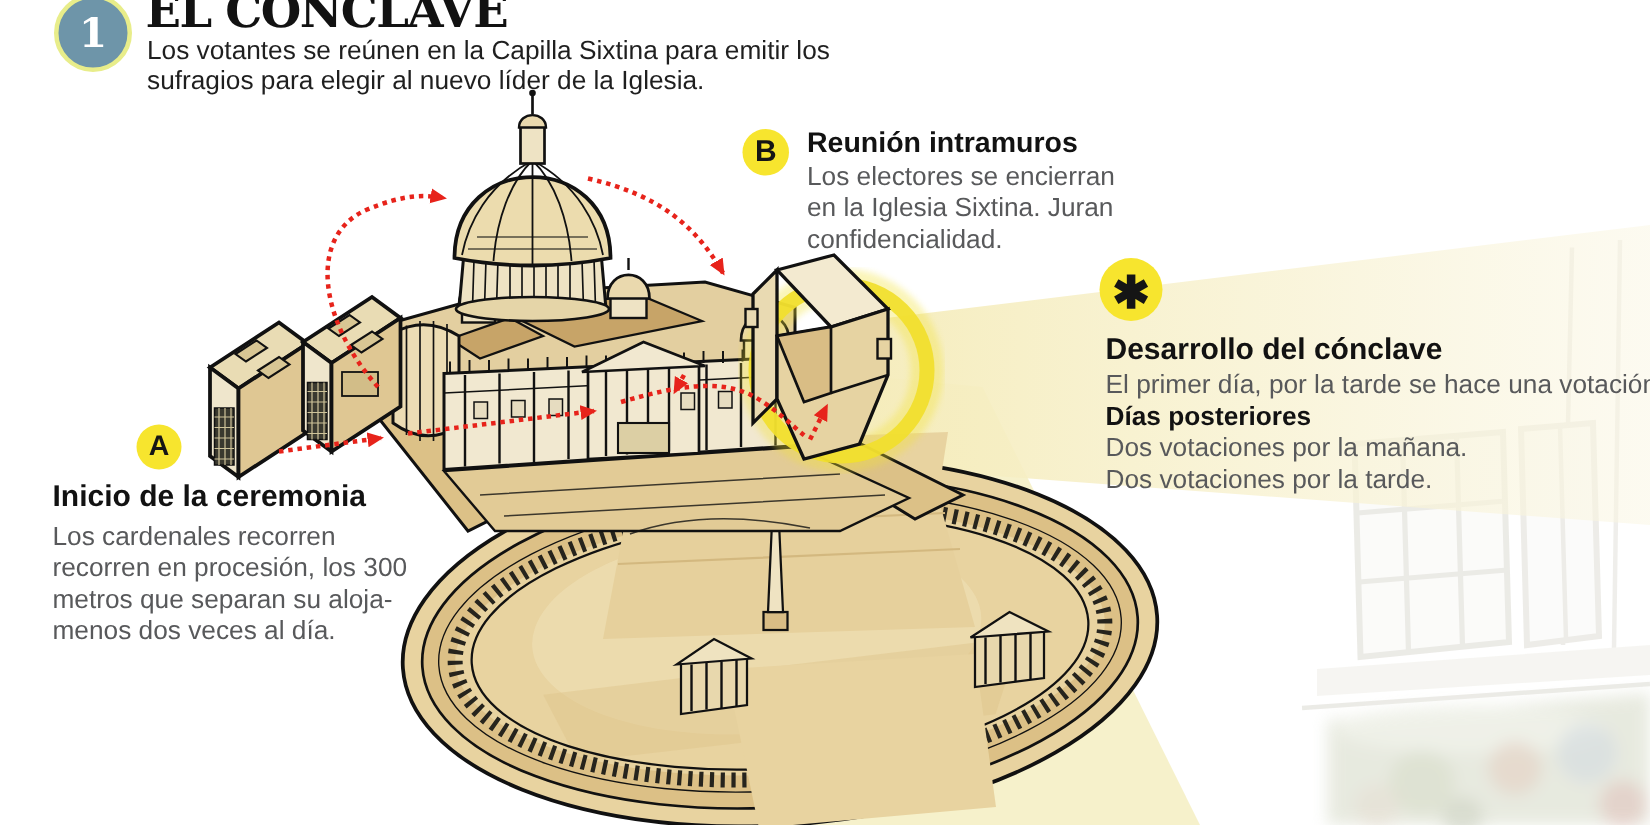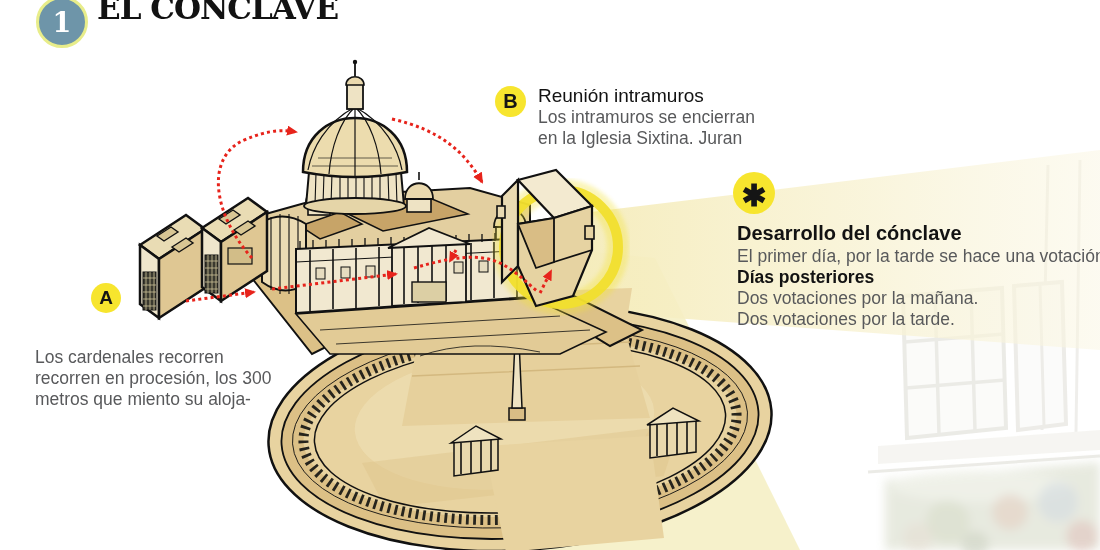--- a/index.html
+++ b/index.html
@@ -8,21 +8,21 @@
   #stage svg{position:absolute;left:0;top:0;}
   .abs{position:absolute;}
   .badge{border-radius:50%;display:flex;align-items:center;justify-content:center;
          font-weight:bold;color:#151515;}
   .badge-yellow{background:#f7e52e;}
   .badge-blue{background:#6e95a9;color:#ffffff;border:3px solid #e8ed8a;
               font-family:"DejaVu Serif",serif;}
   .big-title{font-family:"DejaVu Serif",serif;font-weight:bold;color:#121212;
              font-size:31px;letter-spacing:-1px;white-space:nowrap;}
   .sec-title{font-weight:bold;color:#121212;font-size:20px;white-space:nowrap;text-align:right;}
-  .sec-title-sm{font-weight:normal;color:#121212;font-size:19px;white-space:nowrap;}
+  .sec-title-sm{font-weight:bold;color:#121212;font-size:19px;white-space:nowrap;}
   .body-gray{color:#58595b;font-size:17.5px;line-height:21px;white-space:nowrap;}
   .body-dark{color:#1f1f1f;font-size:17.5px;line-height:20px;white-space:nowrap;}
   .bold-sub{font-weight:bold;color:#121212;font-size:17.5px;line-height:21px;white-space:nowrap;}
 </style>
 </head>
 <body>
 
 <div id="stage">
 
   <svg width="1100" height="550" viewBox="0 0 1100 550">
@@ -216,43 +216,50 @@
       <path d="M414,268 C452,257 478,253 500,263 C516,271 527,283 537,291"></path>
       <path d="M540,293 L551,271" marker-end="url(#ah)"></path>
       <path d="M456,250 L450,261" marker-end="url(#ah)"></path>
     </g>
   </svg>
 
   <div class="abs badge badge-blue" style="left:36px;top:-4px;width:46px;height:46px;font-size:27px;">
     <span>1</span>
   </div>
   <div class="abs big-title" style="left:97px;top:-10px;">EL CONCLAVE</div>
+  <div class="abs body-dark" style="left:98px;top:23px;">
+    <div>Los votantes se reúnen en la Capilla Sixtina para emitir los</div>
+    <div>sufragios para elegir al nuevo líder de la Iglesia.</div>
+  </div>
 
   <div class="abs badge badge-yellow" style="left:495px;top:86px;width:31px;height:31px;font-size:20px;">
     <span>B</span>
   </div>
   <div class="abs sec-title-sm" style="left:538px;top:85px;">Reunión intramuros</div>
   <div class="abs body-gray" style="left:538px;top:107px;">
-    <div>Los intramuros se encierran</div>
+    <div>Los electores se encierran</div>
     <div>en la Iglesia Sixtina. Juran</div>
+    <div>confidencialidad.</div>
   </div>
 
   <div class="abs badge badge-yellow" style="left:733px;top:172px;width:42px;height:42px;font-size:30px;">
     <span style="margin-top:4px;">✱</span>
   </div>
   <div class="abs sec-title" style="left:737px;top:222px;">Desarrollo del cónclave</div>
   <div class="abs" style="left:737px;top:246px;">
     <div class="body-gray">El primer día, por la tarde se hace una votación.</div>
     <div class="bold-sub">Días posteriores</div>
     <div class="body-gray">Dos votaciones por la mañana.</div>
     <div class="body-gray">Dos votaciones por la tarde.</div>
   </div>
 
   <div class="abs badge badge-yellow" style="left:91px;top:283px;width:30px;height:30px;font-size:19px;">
     <span>A</span>
   </div>
+  <div class="abs sec-title" style="left:35px;top:320px;">Inicio de la ceremonia</div>
   <div class="abs body-gray" style="left:35px;top:347px;">
     <div>Los cardenales recorren</div>
     <div>recorren en procesión, los 300</div>
-    <div>metros que miento su aloja-</div>
+    <div>metros que separan su aloja-</div>
+    <div>menos dos veces al día.</div>
   </div>
 
 </div>
 
 </body></html>

